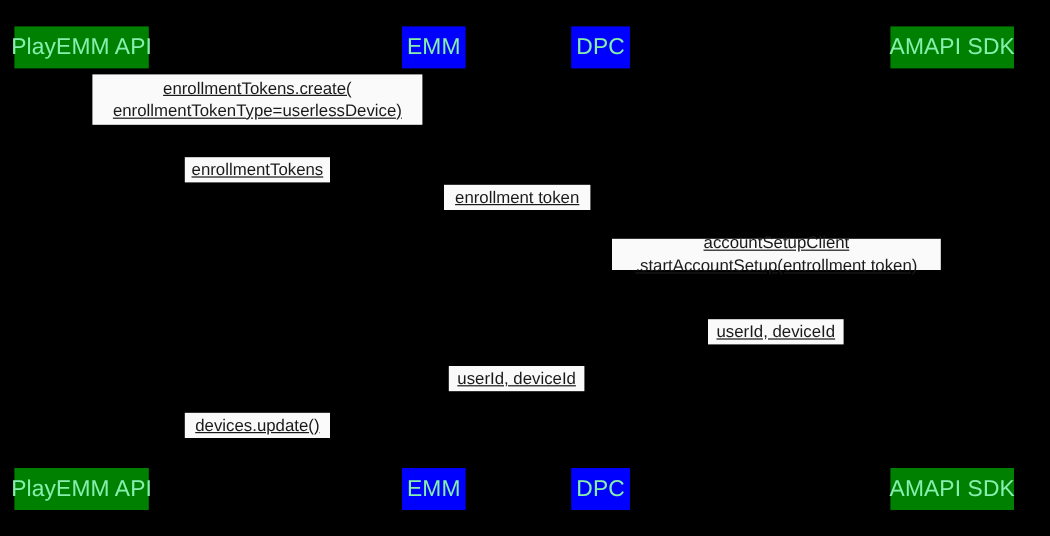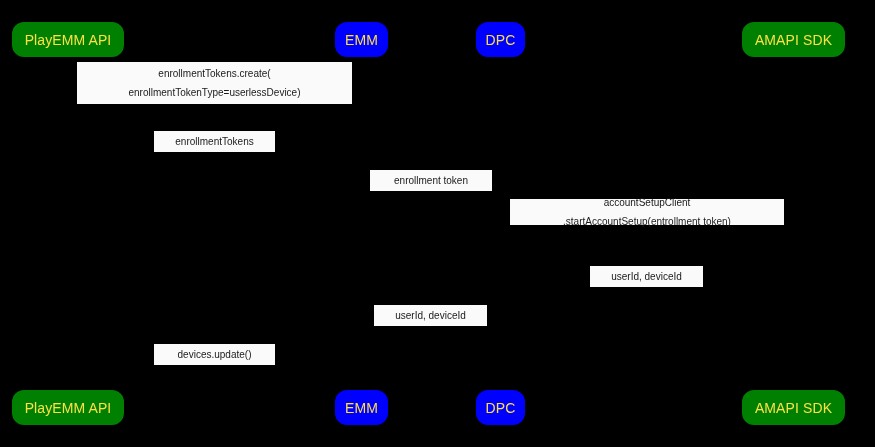--- a/index.html
+++ b/index.html
@@ -13,47 +13,47 @@
     height: 447px;
     background: #000000;
     font-family: "Liberation Sans", sans-serif;
     overflow: hidden;
   }
   .participant {
     position: absolute;
     display: flex;
     align-items: center;
     justify-content: center;
-    color: #fde047;
-    font-size: 14px;
+    color: #86efac;
+    font-size: 19px;
     line-height: 1;
     letter-spacing: 0.1px;
     box-sizing: border-box;
     white-space: nowrap;
-    border-radius: 12px;
   }
   .participant.green { background: #008000; }
   .participant.blue  { background: #0000ff; }
 
   .lifeline {
     position: absolute;
     width: 1px;
     background: #000000;
   }
 
   .message {
     position: absolute;
     background: #fafafa;
     color: #1a1a1a;
-    font-size: 10px;
+    font-size: 14px;
     line-height: 19px;
     text-align: center;
     padding: 1px 2px;
     box-sizing: border-box;
     white-space: pre;
+    text-decoration: underline;
   }
   .msg-line {
     position: absolute;
     height: 1px;
     background: #000000;
   }
   .msg-arrow {
     position: absolute;
     width: 0;
     height: 0;
@@ -76,21 +76,21 @@
   <div id="messages-layer">
       <div class="msg-line" style="left: 68px; top: 106px; width: 293px;"></div>
       <div class="msg-arrow left" style="top: 102.5px; left: 68px;"></div>
       <div class="message" style="left: 77px; top: 62px; width: 275px; height: 42px; display: flex; align-items: center; justify-content: center;">enrollmentTokens.create(
 enrollmentTokenType=userlessDevice)</div>
       <div class="msg-line" style="left: 68px; top: 154px; width: 293px;"></div>
       <div class="msg-arrow right" style="top: 150.5px; left: 353px;"></div>
       <div class="message" style="left: 154px; top: 131px; width: 121px; height: 21px; display: flex; align-items: center; justify-content: center;">enrollmentTokens</div>
       <div class="msg-line" style="left: 361px; top: 193px; width: 139px;"></div>
       <div class="msg-arrow right" style="top: 189.5px; left: 492px;"></div>
-      <div class="message" style="left: 370px; top: 170px; width: 122px; height: 21px; display: flex; align-items: center; justify-content: center;">enrollment token</div>
+      <div class="message" style="left: 370px; top: 154px; width: 122px; height: 21px; display: flex; align-items: center; justify-content: center;">enrollment token</div>
       <div class="msg-line" style="left: 500px; top: 243px; width: 293px;"></div>
       <div class="msg-arrow right" style="top: 239.5px; left: 785px;"></div>
       <div class="message" style="left: 510px; top: 199px; width: 274px; height: 26px; display: flex; align-items: center; justify-content: center;">accountSetupClient
 .startAccountSetup(entrollment token)</div>
       <div class="msg-line" style="left: 500px; top: 289px; width: 293px;"></div>
       <div class="msg-arrow left" style="top: 285.5px; left: 500px;"></div>
       <div class="message" style="left: 590px; top: 266px; width: 113px; height: 21px; display: flex; align-items: center; justify-content: center;">userId, deviceId</div>
       <div class="msg-line" style="left: 361px; top: 328px; width: 139px;"></div>
       <div class="msg-arrow left" style="top: 324.5px; left: 361px;"></div>
       <div class="message" style="left: 374px; top: 305px; width: 113px; height: 21px; display: flex; align-items: center; justify-content: center;">userId, deviceId</div>

